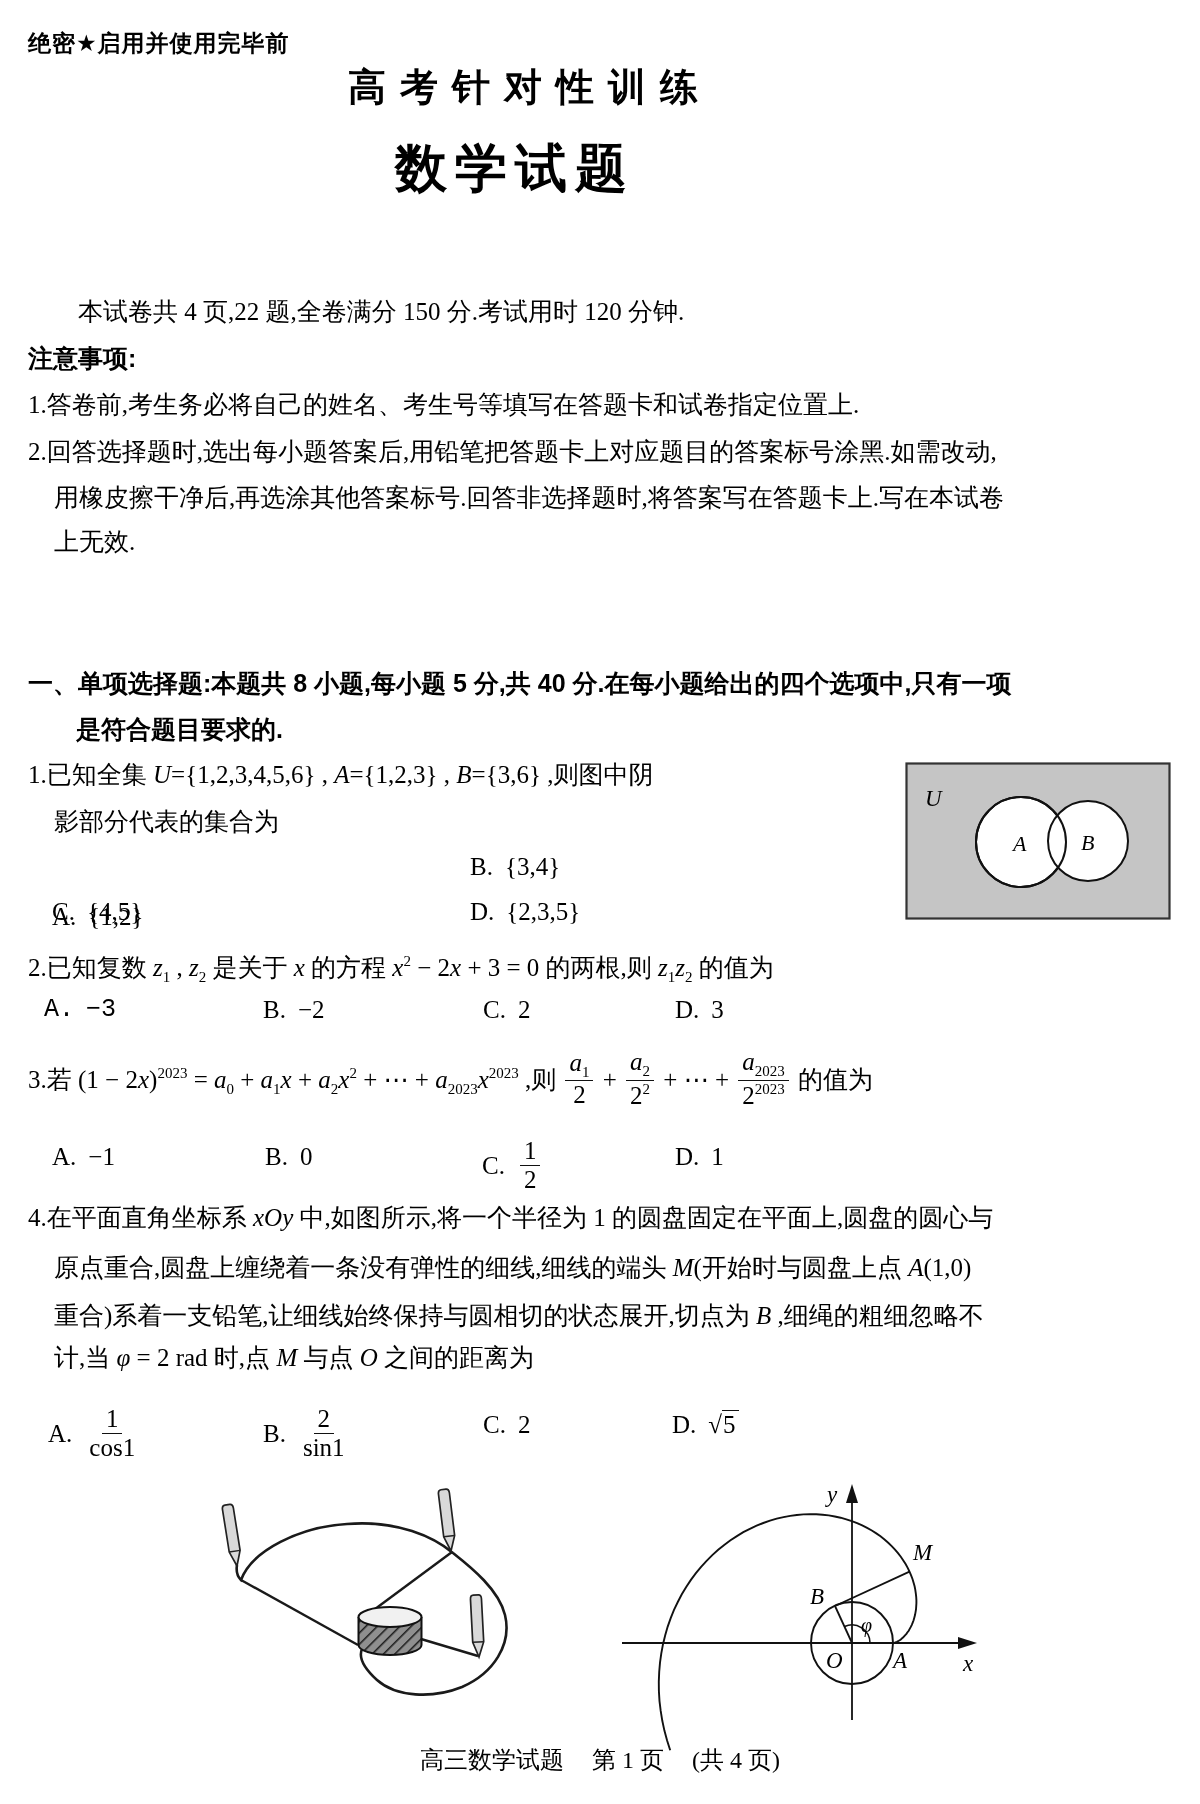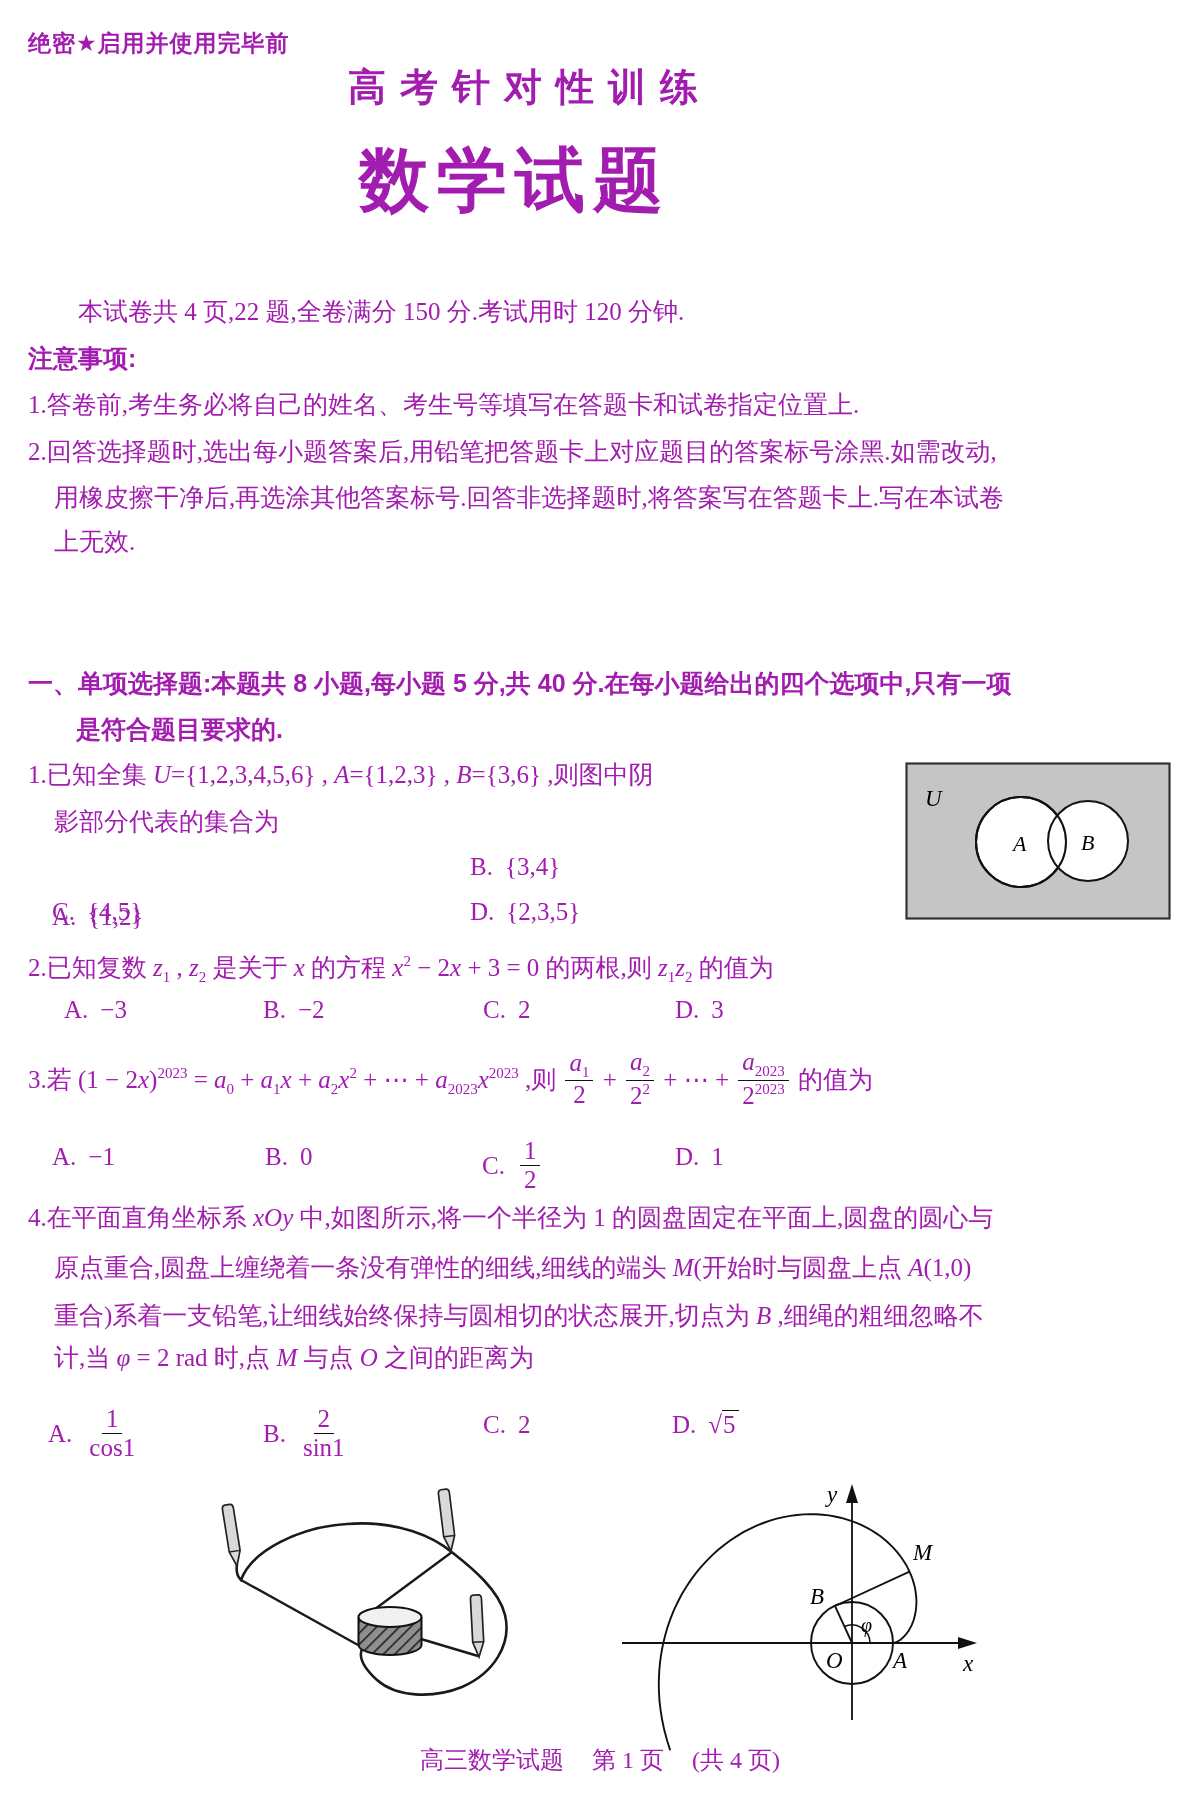--- a/index.html
+++ b/index.html
@@ -1,25 +1,25 @@
 <!DOCTYPE html>
 <html><head>
 <meta charset="utf-8">
 <style>
   html,body{margin:0;padding:0;background:#888;}
   .page{position:relative;width:1200px;height:1804px;background:#ffffff;overflow:hidden;
-        font-family:"Liberation Serif","DejaVu Sans",serif;color:#a21caf;}
+        font-family:"Liberation Serif","DejaVu Sans",serif;color:#000000;}
   .t{position:absolute;white-space:nowrap;font-size:25px;line-height:34px;}
   .hei{font-family:"Liberation Sans","DejaVu Sans",sans-serif;font-weight:700;}
   .v{font-style:italic;font-family:"Liberation Serif","DejaVu Sans",serif;}
   .sb{font-size:15px;vertical-align:-6px;letter-spacing:0;}
   .sp{font-size:15px;vertical-align:10px;letter-spacing:0;}
   .secrecy{top:26px;left:28px;font-size:23px;letter-spacing:1px;}
   .title{top:70px;left:0;width:1060px;text-align:center;font-size:38px;letter-spacing:14px;}
-  .subtitle{top:164px;left:0;width:1030px;text-align:center;font-size:70px;font-weight:700;letter-spacing:8px;}
+  .subtitle{top:152px;left:0;width:1030px;text-align:center;font-size:52px;font-weight:700;letter-spacing:8px;}
   .frac{display:inline-flex;flex-direction:column;align-items:center;vertical-align:middle;
         line-height:1.12;margin:0 3px;transform:translateY(-3px);}
   .frac .fn{border-bottom:1.7px solid #111;padding:0 4px;}
   .frac .fd{padding:0 2px;}
   .opt .lab{margin-right:12px;}
   .sqrt .ol{border-top:1.7px solid #111;padding:0 3px 0 1px;}
   svg text{font-family:"Liberation Serif","DejaVu Sans",serif;}
 </style>
 </head>
 <body>
@@ -51,21 +51,21 @@
     <rect x="1.5" y="1.5" width="263" height="155" fill="#c5c5c5" stroke="#333" stroke-width="2.2"></rect>
     <circle cx="116" cy="80" r="45" fill="#ffffff" stroke="#111" stroke-width="2"></circle>
     <circle cx="183" cy="79" r="40" fill="#ffffff" stroke="#111" stroke-width="2"></circle>
     <circle cx="116" cy="80" r="45" fill="none" stroke="#111" stroke-width="2"></circle>
     <text x="20" y="44" font-size="23" font-style="italic">U</text>
     <text x="108" y="89" font-size="22" font-style="italic">A</text>
     <text x="176" y="88" font-size="22" font-style="italic">B</text>
   </svg>
 
   <div class="t" style="top:944px;left:28px;"><span>2.已知复数 </span><span class="v">z</span><span class="sb">1</span><span> , </span><span class="v">z</span><span class="sb">2</span><span> 是关于 </span><span class="v">x</span><span> 的方程 </span><span class="v">x</span><span class="sp">2</span><span> − 2</span><span class="v">x</span><span> + 3 = 0 的两根,则 </span><span class="v">z</span><span class="sb">1</span><span class="v">z</span><span class="sb">2</span><span> 的值为</span></div>
-  <div class="t opt" style="top:993px;left:64px;"><span class="lab">A.</span><span>−3</span></div>
+  <div class="t opt" style="top:993px;left:44px;font-family:Liberation Mono, monospace;"><span class="lab">A.</span><span>−3</span></div>
   <div class="t opt" style="top:993px;left:263px;"><span class="lab">B.</span><span>−2</span></div>
   <div class="t opt" style="top:993px;left:483px;"><span class="lab">C.</span><span>2</span></div>
   <div class="t opt" style="top:993px;left:675px;"><span class="lab">D.</span><span>3</span></div>
 
   <div class="t" style="top:1051px;left:28px;"><span>3.若 (1 − 2</span><span class="v">x</span><span>)</span><span class="sp">2023</span><span> = </span><span class="v">a</span><span class="sb">0</span><span> + </span><span class="v">a</span><span class="sb">1</span><span class="v">x</span><span> + </span><span class="v">a</span><span class="sb">2</span><span class="v">x</span><span class="sp">2</span><span> + ⋯ + </span><span class="v">a</span><span class="sb">2023</span><span class="v">x</span><span class="sp">2023</span><span> ,则 </span><span class="frac">
         <span class="fn"><span class="v">a</span><span class="sb">1</span></span>
         <span class="fd">2</span>
       </span><span> + </span><span class="frac">
         <span class="fn"><span class="v">a</span><span class="sb">2</span></span>
         <span class="fd"><span>2</span><span class="sp">2</span></span>

